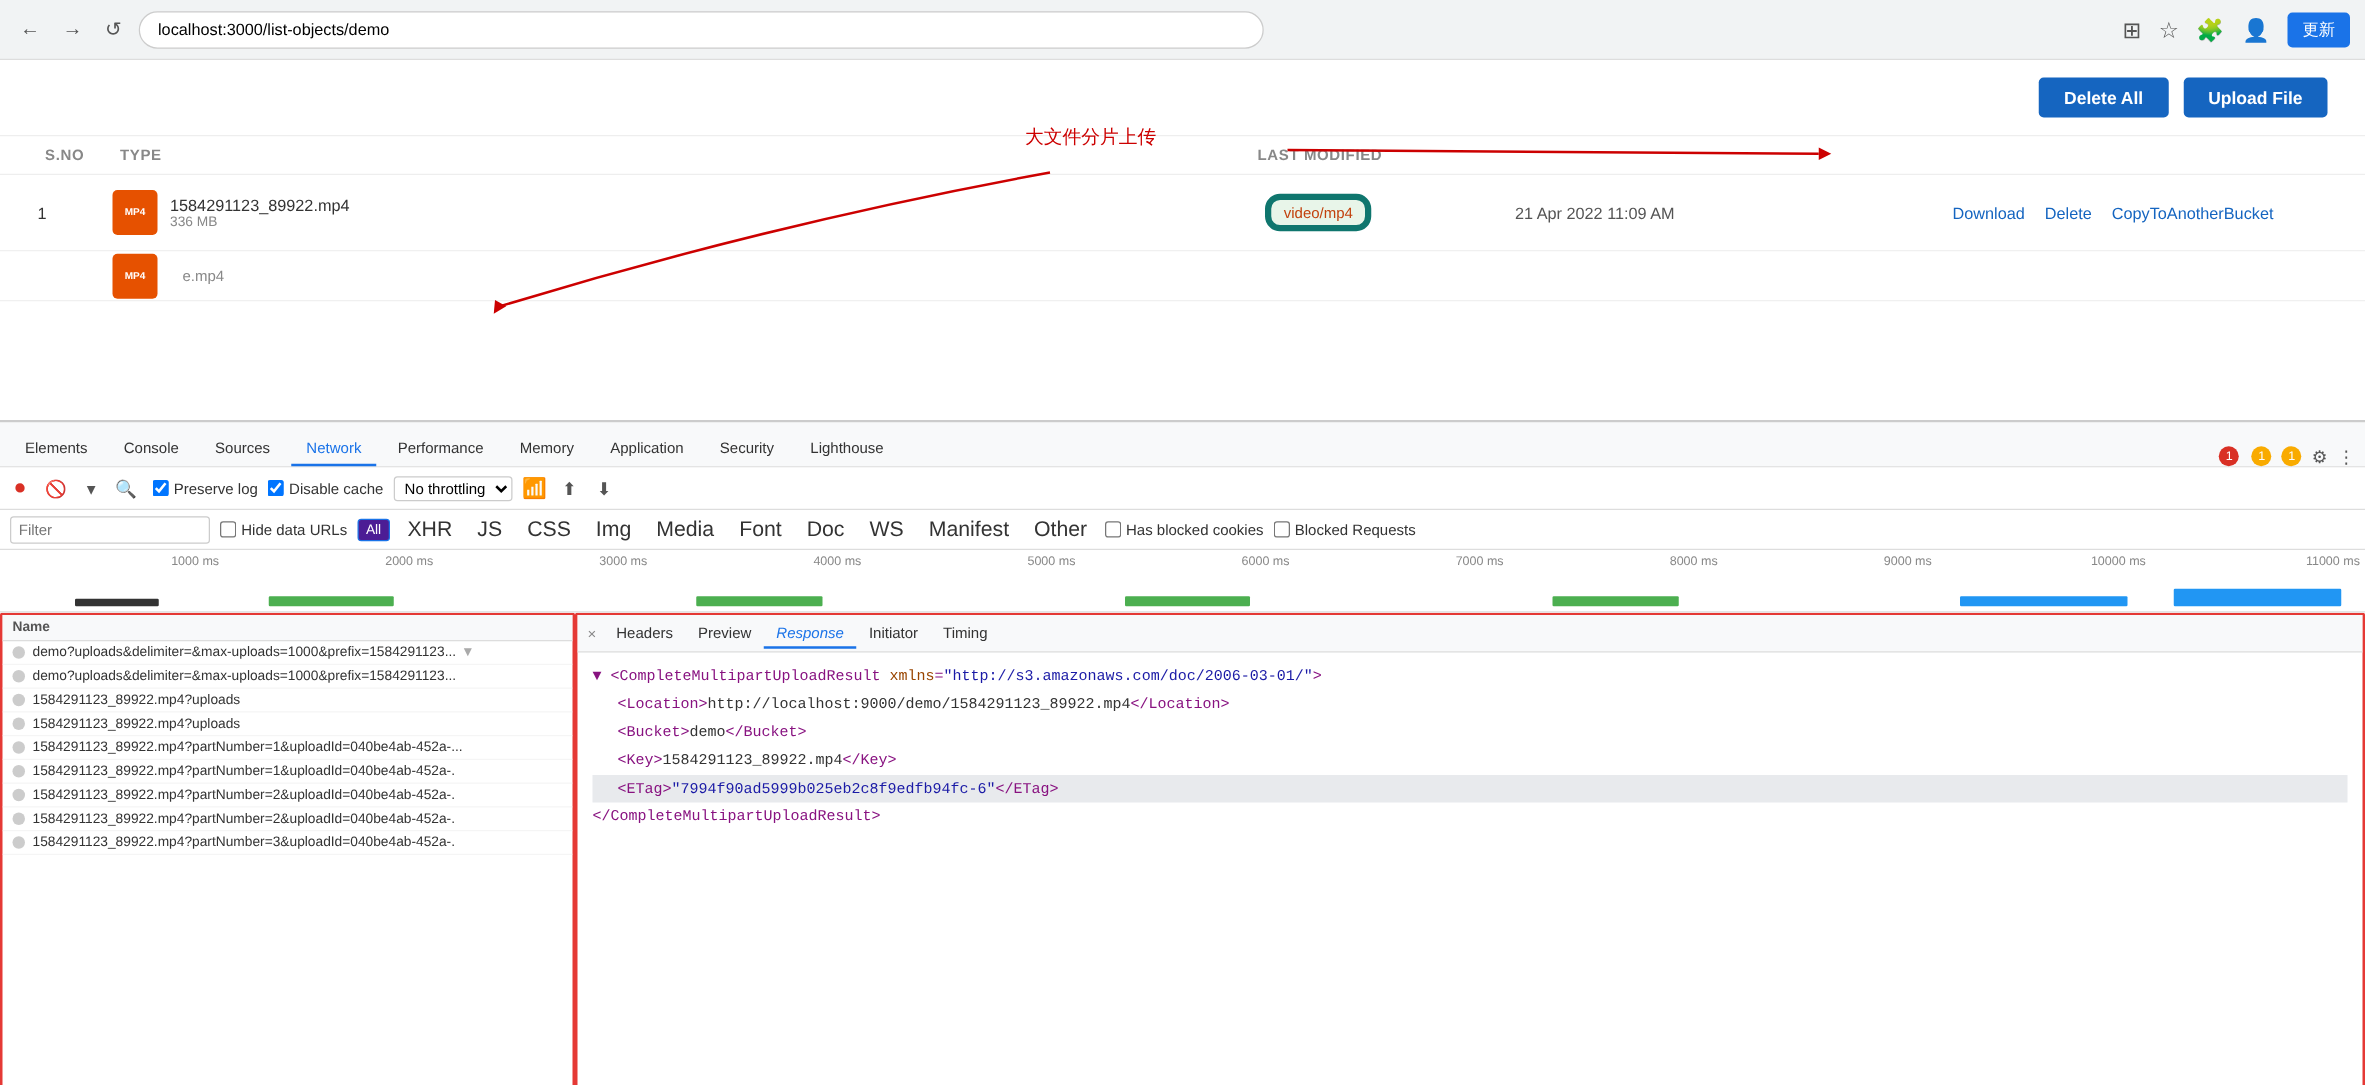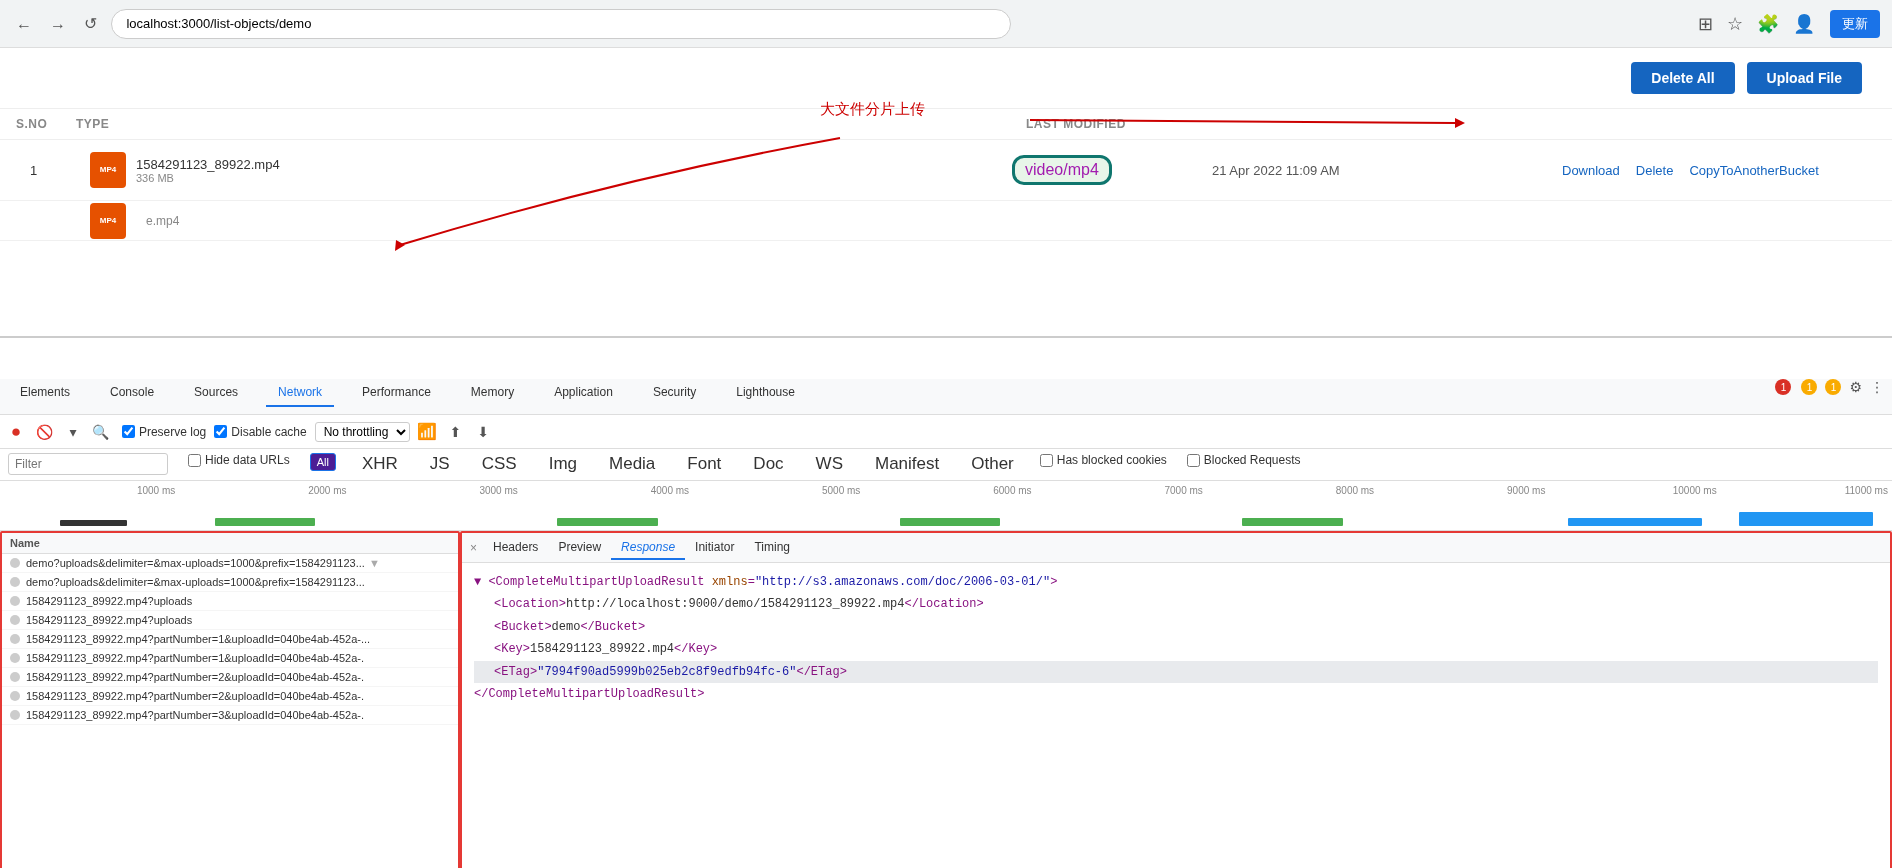--- a/index.html
+++ b/index.html
@@ -83,21 +83,21 @@
       padding: 8px 20px;
       font-size: 14px;
       font-weight: bold;
       cursor: pointer;
     }
 
     
     .table-header {
       display: grid;
       grid-template-columns: 60px 1fr 200px 350px 300px;
-      padding: 8px 16px;
+      padding: 8px 36px;
       color: #888;
       font-size: 12px;
       font-weight: 600;
       letter-spacing: 0.5px;
       border-bottom: 1px solid #eee;
     }
     .table-row {
       display: grid;
       grid-template-columns: 60px 1fr 200px 350px 300px;
       padding: 12px 30px;
@@ -119,25 +119,25 @@
     }
     .file-info {
       display: flex;
       align-items: center;
       gap: 10px;
     }
     .file-name { font-size: 13px; color: #333; }
     .file-size { font-size: 11px; color: #888; }
     .type-badge {
       background: #e8f5e9;
-      color: #a21caf;
-      border: 3px solid #0f766e;
+      color: #c2410c;
+      border: 5px solid #0f766e;
       border-radius: 12px;
       padding: 3px 10px;
-      font-size: 16px;
+      font-size: 12px;
       display: inline-block;
     }
     .table-actions {
       display: flex;
       gap: 16px;
     }
     .action-link {
       color: #1565c0;
       text-decoration: none;
       font-size: 13px;
@@ -160,27 +160,26 @@
       height: 580px;
       border-top: 2px solid #ccc;
       background: #fff;
       display: flex;
       flex-direction: column;
     }
 
     
     .devtools-tabs {
       display: flex;
-      align-items: flex-start;
+      align-items: flex-end;
       background: #f8f9fa;
       border-bottom: 1px solid #ddd;
       padding: 0 8px;
       height: 36px;
-      gap: 16px;
-      margin-top: 41px;
+      gap: 5px;
     }
     .devtools-tab {
       padding: 6px 12px;
       font-size: 12px;
       cursor: pointer;
       color: #333;
       border-bottom: 2px solid transparent;
       white-space: nowrap;
     }
     .devtools-tab.active {
@@ -229,23 +228,23 @@
       border: 1px solid #ccc;
       border-radius: 3px;
       padding: 1px 4px;
       background: #fff;
       cursor: pointer;
     }
 
     
     .filter-bar {
       display: flex;
-      align-items: flex-start;
+      align-items: center;
       padding: 4px 8px;
-      gap: 20px;
+      gap: 8px;
       border-bottom: 1px solid #ddd;
       height: 32px;
       background: #fff;
       flex-wrap: wrap;
     }
     .filter-input {
       height: 22px;
       border: 1px solid #ccc;
       border-radius: 3px;
       padding: 0 6px;

